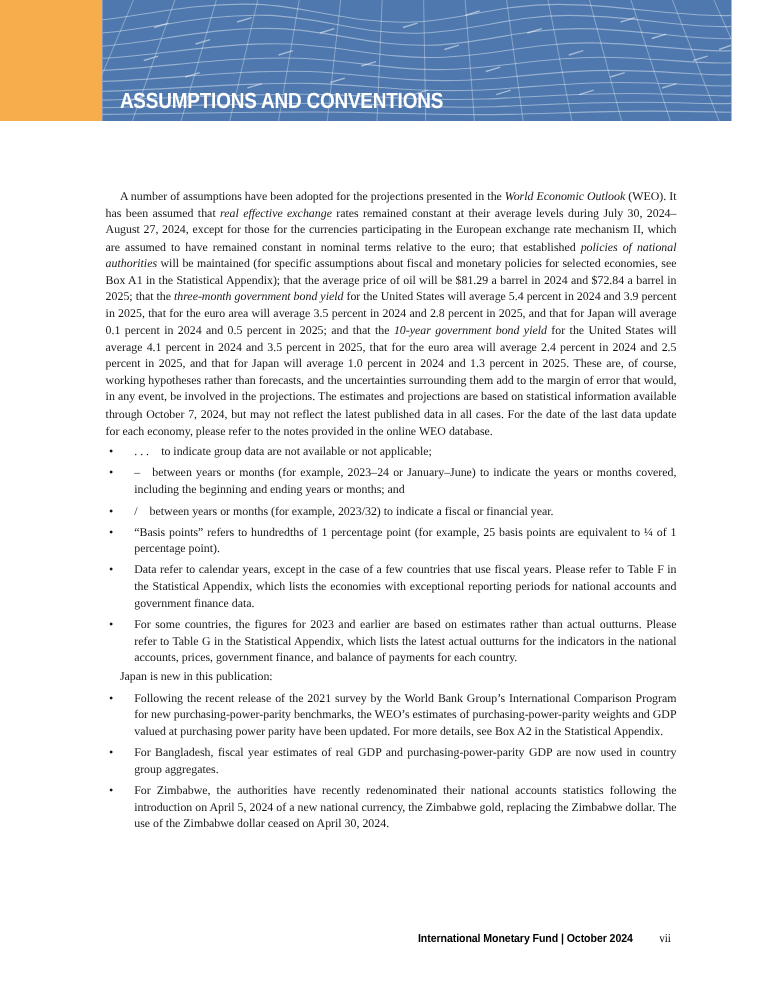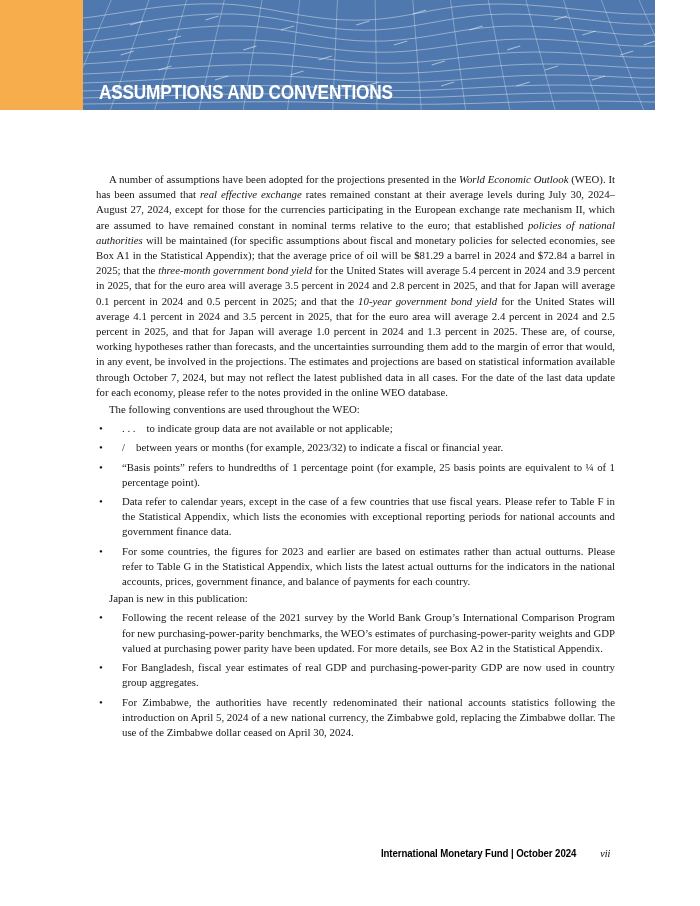--- a/index.html
+++ b/index.html
@@ -7,21 +7,21 @@
   .page {
     position:relative; width:700px; height:906px; background:#ffffff;
     font-family:"Liberation Serif", serif; color:#151515; overflow:hidden;
     margin:0 auto;
   }
   .accent-block {
     position:absolute; left:0; top:0; width:93px; height:110px;
     background:#F7AD4B;
   }
   .banner {
-    position:absolute; left:83px; top:0; width:572px; height:110px;
+    position:absolute; left:93px; top:0; width:572px; height:110px;
     background:#4E78AE; overflow:hidden;
   }
   .banner svg { position:absolute; left:0; top:0; width:100%; height:100%; }
   .page-title {
     position:absolute; left:16px; bottom:6px; z-index:2;
     color:#ffffff; font-family:"Liberation Sans", sans-serif;
     font-weight:bold; font-size:20px; letter-spacing:-0.2px;
     transform:scaleX(0.86); transform-origin:left bottom; white-space:nowrap;
   }
   .content {
@@ -44,21 +44,21 @@
   .footer {
     position:absolute; right:90px; top:847px;
     display:flex; align-items:baseline; gap:26px;
     transform:scaleX(0.92); transform-origin:right center;
   }
   .footer-publisher {
     font-family:"Liberation Sans", sans-serif; font-weight:bold;
     font-size:10.5px; letter-spacing:-0.1px; color:#000;
   }
   .page-number {
-    font-family:"Liberation Serif", serif; font-style:italic;
+    font-family:"Liberation Serif", serif; 
     font-size:11px; color:#000;
   }
 </style>
 </head>
 <body>
 
 <div class="page">
 
   <div class="accent-block" style="background: rgb(247, 173, 75);"></div>
 
@@ -123,26 +123,26 @@
         <line x1="500" y1="20" x2="514" y2="16"></line>
       </g>
     </svg>
     <h1 class="page-title">ASSUMPTIONS AND CONVENTIONS</h1>
   </div>
 
   <div class="content">
 
     <p class="indent">A number of assumptions have been adopted for the projections presented in the <em>World Economic Outlook</em> (WEO). It has been assumed that <em>real effective exchange</em> rates remained constant at their average levels during July 30, 2024–August 27, 2024, except for those for the currencies participating in the European exchange rate mechanism II, which are assumed to have remained constant in nominal terms relative to the euro; that established <em>policies of national authorities</em> will be maintained (for specific assumptions about fiscal and monetary policies for selected economies, see Box A1 in the Statistical Appendix); that the average price of oil will be $81.29 a barrel in 2024 and $72.84 a barrel in 2025; that the <em>three-month government bond yield</em> for the United States will average 5.4 percent in 2024 and 3.9 percent in 2025, that for the euro area will average 3.5 percent in 2024 and 2.8 percent in 2025, and that for Japan will average 0.1 percent in 2024 and 0.5 percent in 2025; and that the <em>10-year government bond yield</em> for the United States will average 4.1 percent in 2024 and 3.5 percent in 2025, that for the euro area will average 2.4 percent in 2024 and 2.5 percent in 2025, and that for Japan will average 1.0 percent in 2024 and 1.3 percent in 2025. These are, of course, working hypotheses rather than forecasts, and the uncertainties surrounding them add to the margin of error that would, in any event, be involved in the projections. The estimates and projections are based on statistical information available through October 7, 2024, but may not reflect the latest published data in all cases. For the date of the last data update for each economy, please refer to the notes provided in the online WEO database.</p>
 
-    <p class="indent section-lead">The following conventions are used throughout the WEO:</p>
 
     <ul class="doc-list">
 
         <li><span class="conv-symbol">. . .</span><span>to indicate group data are not available or not applicable;</span></li>
 
+        <li><span class="conv-symbol">–</span><span>between years or months (for example, 2023–24 or January–June) to indicate the years or months covered, including the beginning and ending years or months; and</span></li>
 
         <li><span class="conv-symbol">/</span><span>between years or months (for example, 2023/32) to indicate a fiscal or financial year.</span></li>
 
 
         <li><span>“Basis points” refers to hundredths of 1 percentage point (for example, 25 basis points are equivalent to ¼ of 1 percentage point).</span></li>
 
         <li><span>Data refer to calendar years, except in the case of a few countries that use fiscal years. Please refer to Table F in the Statistical Appendix, which lists the economies with exceptional reporting periods for national accounts and government finance data.</span></li>
 
         <li><span>For some countries, the figures for 2023 and earlier are based on estimates rather than actual outturns. Please refer to Table G in the Statistical Appendix, which lists the latest actual outturns for the indicators in the national accounts, prices, government finance, and balance of payments for each country.</span></li>
       </ul>

